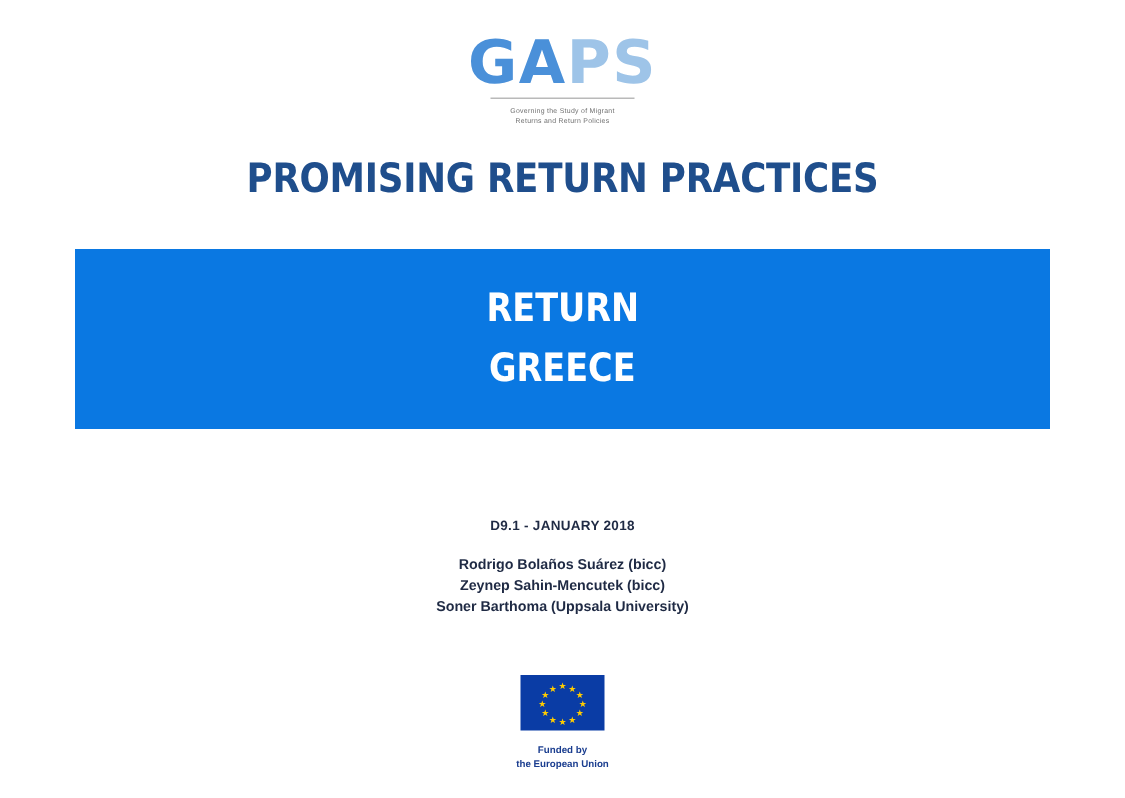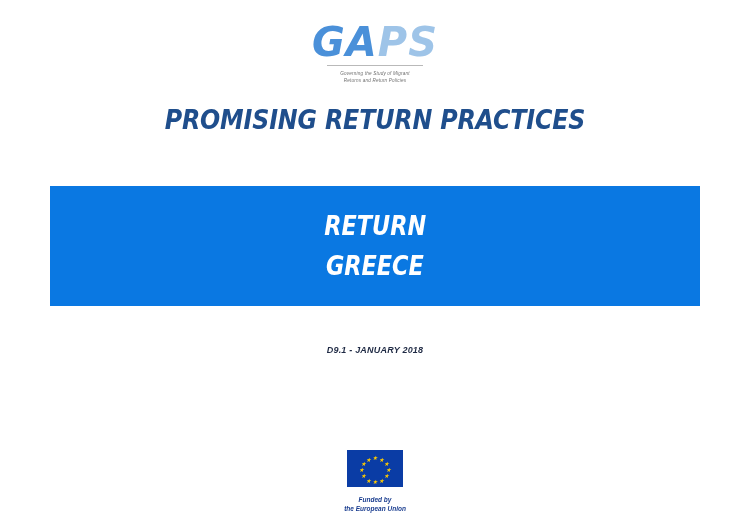--- a/index.html
+++ b/index.html
@@ -12,21 +12,20 @@
     background: #ffffff;
     font-family: "Liberation Sans", sans-serif;
     overflow: hidden;
   }
   .page {
     position: relative;
     width: 750px;
     height: 516px;
     background: #ffffff;
     box-sizing: border-box;
-    font-style: italic;
   }
 
   
   .logo-block {
     position: absolute;
     top: 22px;
     left: 0;
     width: 750px;
     text-align: center;
   }
@@ -78,21 +77,20 @@
     position: absolute;
     left: 50px;
     top: 166px;
     width: 650px;
     height: 120px;
     background: #0a78e2;
     display: flex;
     flex-direction: column;
     align-items: center;
     justify-content: center;
-    margin-top: 20px;
   }
   .banner-line {
     font-family: "DejaVu Sans", sans-serif;
     color: #ffffff;
     font-size: 26px;
     font-weight: 700;
     letter-spacing: 0px;
     line-height: 1.55;
     transform: scaleX(0.86);
     transform-origin: center;
@@ -170,20 +168,25 @@
 
   <div class="main-title">PROMISING RETURN PRACTICES</div>
 
   <div class="banner">
     <div class="banner-line">RETURN</div>
     <div class="banner-line">GREECE</div>
   </div>
 
   <div class="doc-ref">D9.1 - JANUARY 2018</div>
 
+  <div class="authors">
+    <div>Rodrigo Bolaños Suárez (bicc)</div>
+    <div>Zeynep Sahin-Mencutek (bicc)</div>
+    <div>Soner Barthoma (Uppsala University)</div>
+  </div>
 
   <div class="eu-block">
     <div class="eu-flag">
       <span class="eu-star" style="left:25px; top:5px;">★</span>
       <span class="eu-star" style="left:31.5px; top:6.5px;">★</span>
       <span class="eu-star" style="left:36.5px; top:11px;">★</span>
       <span class="eu-star" style="left:38.5px; top:17px;">★</span>
       <span class="eu-star" style="left:36.5px; top:23px;">★</span>
       <span class="eu-star" style="left:31.5px; top:27.5px;">★</span>
       <span class="eu-star" style="left:25px; top:29px;">★</span>

